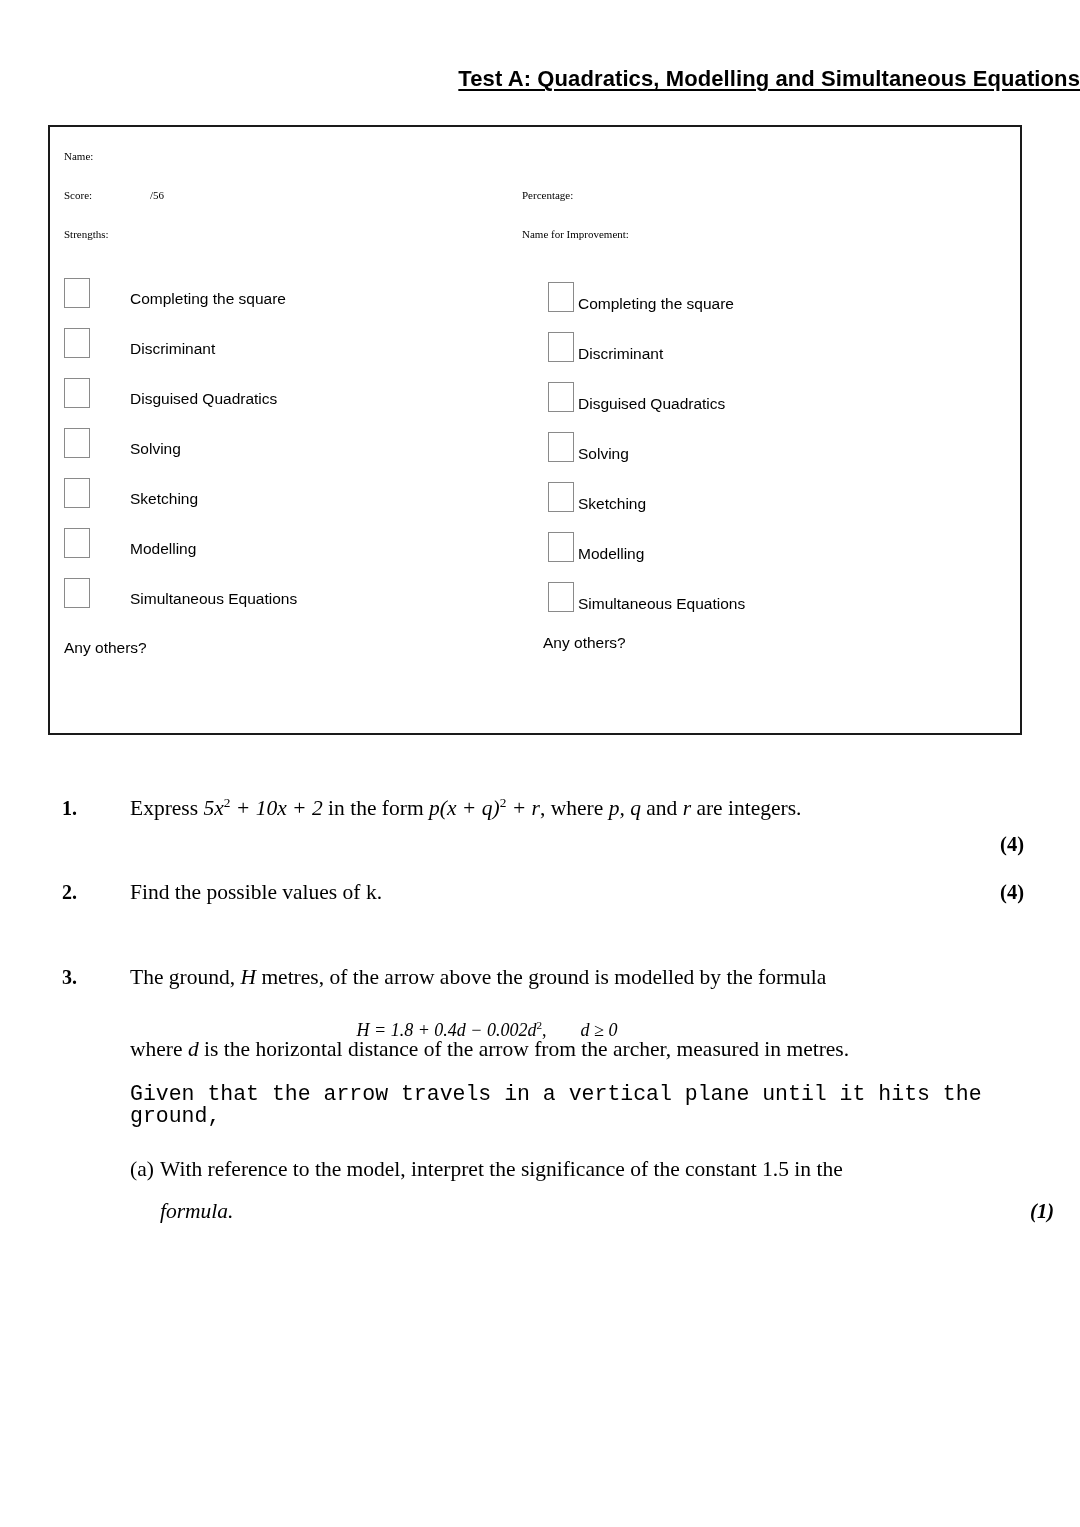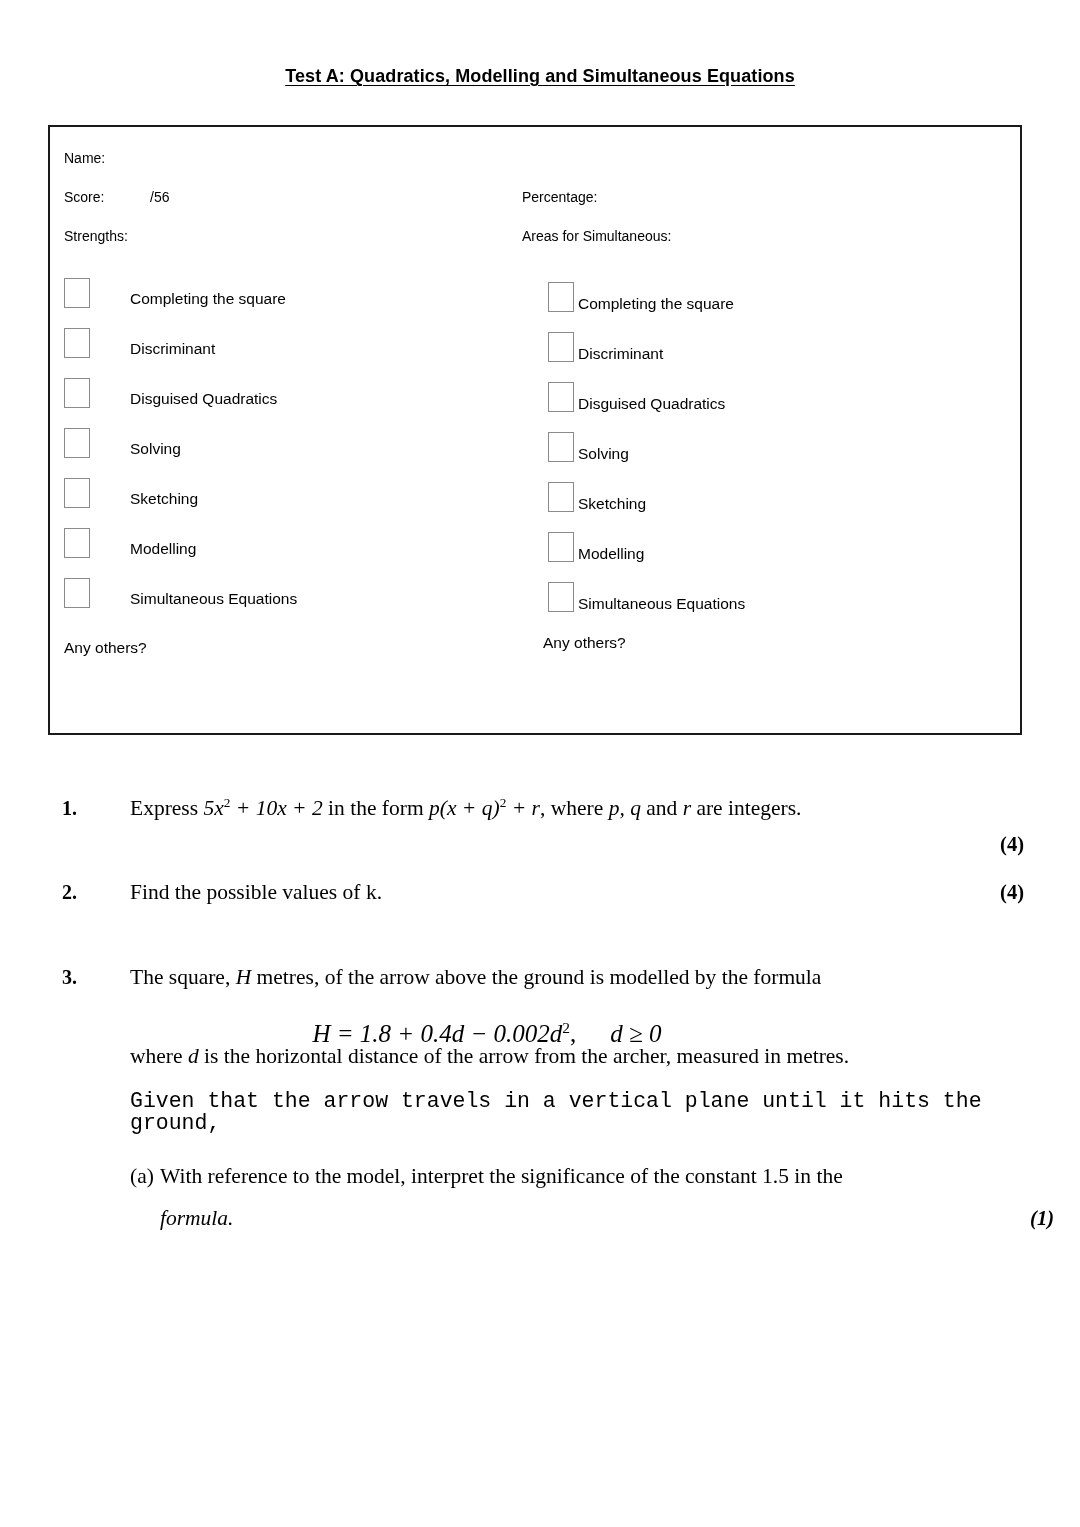--- a/index.html
+++ b/index.html
@@ -16,45 +16,45 @@
     color: #000000;
     overflow: hidden;
   }
 
   
   .doc-title {
     position: absolute;
     top: 66px;
     left: 0;
     width: 1080px;
-    text-align: center;
+    text-align: right;
     font-family: "Liberation Sans", sans-serif;
     font-weight: bold;
-    font-size: 18px;
+    font-size: 22px;
     letter-spacing: 0.1px;
     text-decoration: underline;
     text-underline-offset: 3px;
   }
 
   
   .cover-box {
     position: absolute;
     left: 48px;
     top: 125px;
     width: 974px;
     height: 610px;
     border: 2px solid #1a1a1a;
     box-sizing: border-box;
     background: #ffffff;
   }
 
   .field-label {
     position: absolute;
-    font-size: 14px;
-    font-family: Liberation Sans, sans-serif;
+    font-size: 11px;
+    font-family: Liberation Serif, serif;
     white-space: nowrap;
   }
 
   .lbl-name      { left: 64px;  top: 150px; }
   .lbl-score     { left: 64px;  top: 189px; }
   .lbl-score-val { left: 150px; top: 189px; }
   .lbl-pct       { left: 522px; top: 189px; }
   .lbl-strengths { left: 64px;  top: 228px; }
   .lbl-areas     { left: 522px; top: 228px; }
 
@@ -157,21 +157,21 @@
     font-style: normal;
   }
   sup.exp {
     font-size: 0.62em;
     vertical-align: super;
     line-height: 0;
   }
   .formula-line {
     text-align: center;
     font-family: "Liberation Serif", serif;
-    font-size: 25px;
+    font-size: 18px;
     padding-right: 180px;
   }
   .sub-part {
     position: relative;
     margin-left: 0;
   }
   .sub-part .tag {
     position: absolute;
     left: 0;
     top: 0;
@@ -188,21 +188,21 @@
 
   <div class="doc-title">Test A: Quadratics, Modelling and Simultaneous Equations</div>
 
   <div class="cover-box"></div>
 
   <div class="field-label lbl-name">Name:</div>
   <div class="field-label lbl-score">Score:</div>
   <div class="field-label lbl-score-val">/56</div>
   <div class="field-label lbl-pct">Percentage:</div>
   <div class="field-label lbl-strengths">Strengths:</div>
-  <div class="field-label lbl-areas">Areas for Simultaneous:</div>
+  <div class="field-label lbl-areas">Name for Improvement:</div>
 
   <div class="check-col col-left">
     <div class="check-row">
       <span class="cbx"></span>
       <span class="cbx-label">Completing the square</span>
     </div>
     <div class="check-row">
       <span class="cbx"></span>
       <span class="cbx-label">Discriminant</span>
     </div>
@@ -277,21 +277,21 @@
     <div class="q-block" style="margin-top:22px;">
       <span class="q-num">2.</span>
       <div class="q-body">
         <div class="q-line" style="margin-top:20px; position:relative;"><span>Find the possible values of k.</span><span class="marks" style="top:0;">(4)</span></div>
       </div>
     </div>
 
     <div class="q-block" style="margin-top:64px;">
       <span class="q-num">3.</span>
       <div class="q-body">
-        <div class="q-line" style="margin-top:37px;"><span>The square, </span><span class="math">H</span><span> metres, of the arrow above the ground is modelled by the formula</span></div>
+        <div class="q-line" style="margin-top:37px;"><span>The ground, </span><span class="math">H</span><span> metres, of the arrow above the ground is modelled by the formula</span></div>
         <div class="formula-line" style="margin-top:32px;"><span class="math nowrap"><span>H = 1.8 + 0.4d − 0.002d</span><sup class="exp math-up">2</sup><span class="math-up">,</span></span><span style="display:inline-block;width:34px;"></span><span class="math nowrap">d ≥ 0</span></div>
         <div class="q-line" style=""><span>where </span><span class="math">d</span><span> is the horizontal distance of the arrow from the archer, measured in metres.</span></div>
         <div class="q-line" style="margin-top:24px;font-family:Liberation Mono, monospace;">Given that the arrow travels in a vertical plane until it hits the ground,</div>
         <div class="q-line sub-part" style="margin-top:32px;">
           <span class="tag">(a)</span>
           <span class="sub-text">With reference to the model, interpret the significance of the constant 1.5 in the</span>
         </div>
         <div class="q-line" style="margin-top:20px; position:relative; margin-left:30px;font-style:italic;">
           <span>formula.</span>
           <span class="marks" style="top:0; right:-30px;">(1)</span>

